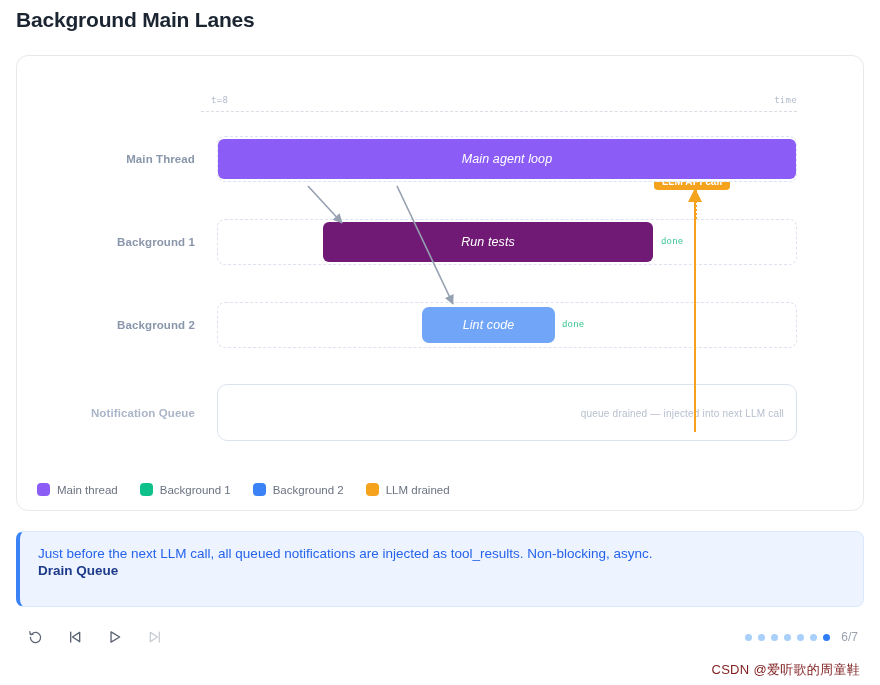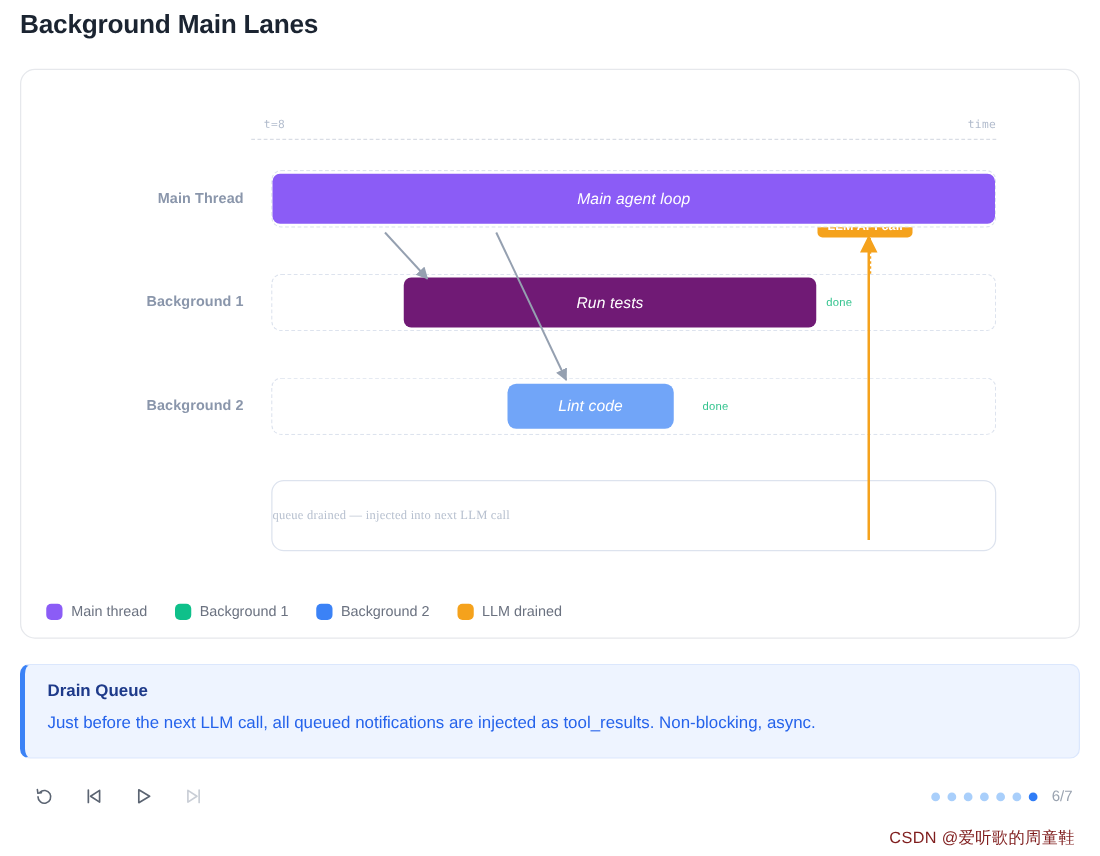--- a/index.html
+++ b/index.html
@@ -119,34 +119,34 @@
     font-weight: 500;
     letter-spacing: 0.1px;
     font-style: italic;
   }
   .bar.small { height: 36px; border-radius: 7px; }
 
   .done-tag {
     position: absolute;
     top: 50%;
     transform: translateY(-50%);
-    font-family: Liberation Sans, sans-serif;
+    font-family: Liberation Mono, monospace;
     font-size: 9px;
     color: #35c48f;
     letter-spacing: 0.2px;
   }
 
   .queue-text {
     position: absolute;
     left: 0;
     right: 12px;
     top: 50%;
     transform: translateY(-50%);
-    text-align: left;
-    font-family: Liberation Serif, serif;
+    text-align: right;
+    font-family: Liberation Sans, sans-serif;
     font-size: 10px;
     color: #b7c0cf;
     letter-spacing: 0.2px;
   }
 
   
   #llm-badge {
     position: absolute;
     left: 637px;
     top: 117px;
@@ -316,28 +316,29 @@
       <div class="bar" id="bar-bg1" style="left: 105px; width: 330px; background: #701a75;">
         <span>Run tests</span>
       </div>
       <div class="done-tag" style="left:443px;">done</div>
     </div>
   </div>
 
   <div class="lane" style="top:246px;">
     <div class="lane-label">Background 2</div>
     <div class="lane-track">
-      <div class="bar small" id="bar-bg2" style="left: 188px; width: 133px; background: rgb(113, 165, 248);">
+      <div class="bar small" id="bar-bg2" style="left: 204px; width: 133px; background: rgb(113, 165, 248);">
         <span>Lint code</span>
       </div>
       <div class="done-tag" style="left:344px;">done</div>
     </div>
   </div>
 
   <div class="lane" style="top:328px; height:57px;">
+    <div class="lane-label muted" style="line-height:15px;">Notification Queue</div>
     <div class="lane-track solid" style="height:57px;">
       <div class="queue-text">queue drained — injected into next LLM call</div>
     </div>
   </div>
 
   <svg id="arrow-overlay" viewBox="0 0 848 456" xmlns="http://www.w3.org/2000/svg">
     <defs>
       <marker id="grayhead" markerWidth="7" markerHeight="7" refX="5.5" refY="3" orient="auto">
         <path d="M0,0 L6,3 L0,6 z" fill="#95a0b0"></path>
       </marker>
@@ -367,22 +368,22 @@
       <span class="legend-text">Background 2</span>
     </div>
     <div class="legend-item">
       <span class="legend-swatch" style="background: rgb(245, 162, 28);"></span>
       <span class="legend-text">LLM drained</span>
     </div>
   </div>
 </div>
 
 <div id="callout">
+  <div id="callout-body">Just before the next LLM call, all queued notifications are injected as tool_results. Non-blocking, async.</div>
   <div id="callout-title">Drain Queue</div>
-  <div id="callout-body">Just before the next LLM call, all queued notifications are injected as tool_results. Non-blocking, async.</div>
 </div>
 
 <div id="player-bar">
   <div id="player-controls">
 
     <button class="ctrl-btn" aria-label="restart">
       <svg width="17" height="17" viewBox="0 0 20 20" fill="none">
         <path d="M4 10a6 6 0 1 0 1.8-4.3" stroke="#5b6472" stroke-width="1.5" stroke-linecap="round" fill="none"></path>
         <path d="M3.4 3.2 L3.9 6.6 L7.3 6.1" stroke="#5b6472" stroke-width="1.5" stroke-linecap="round" stroke-linejoin="round" fill="none"></path>
       </svg>

